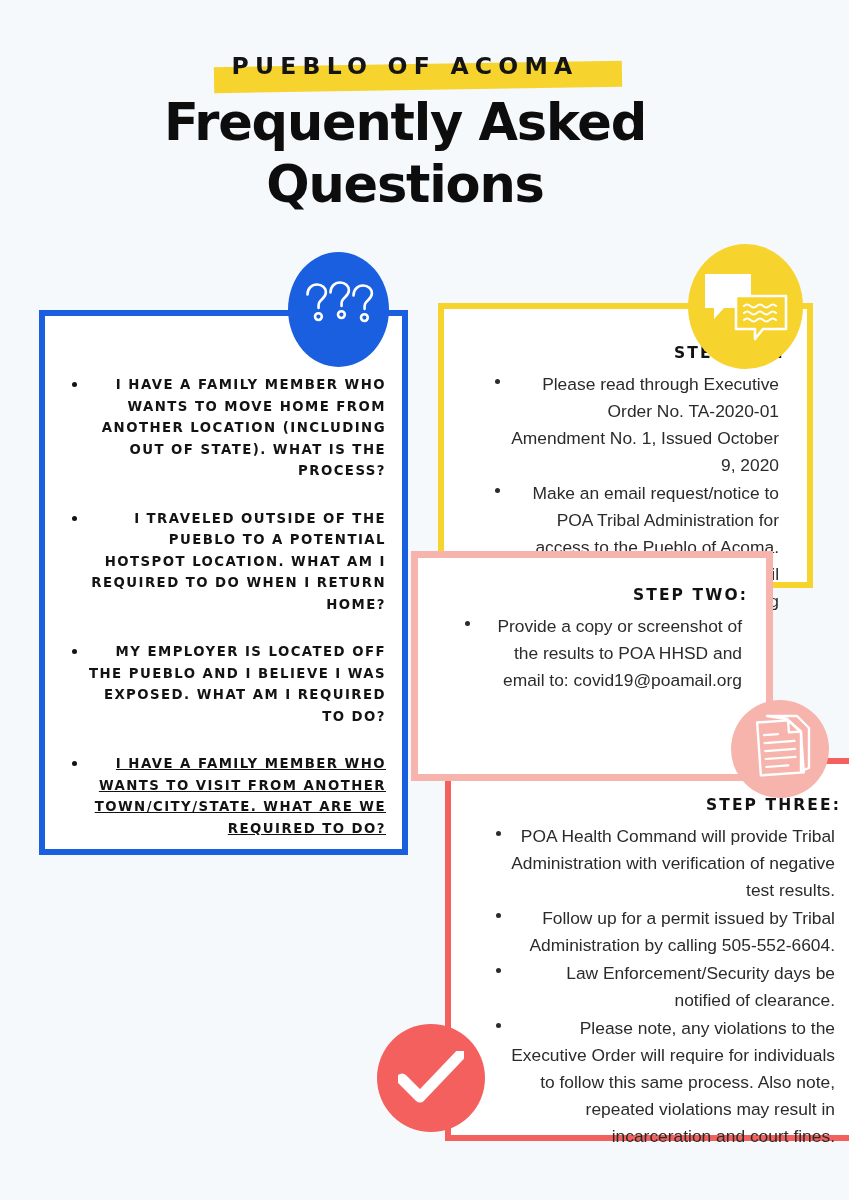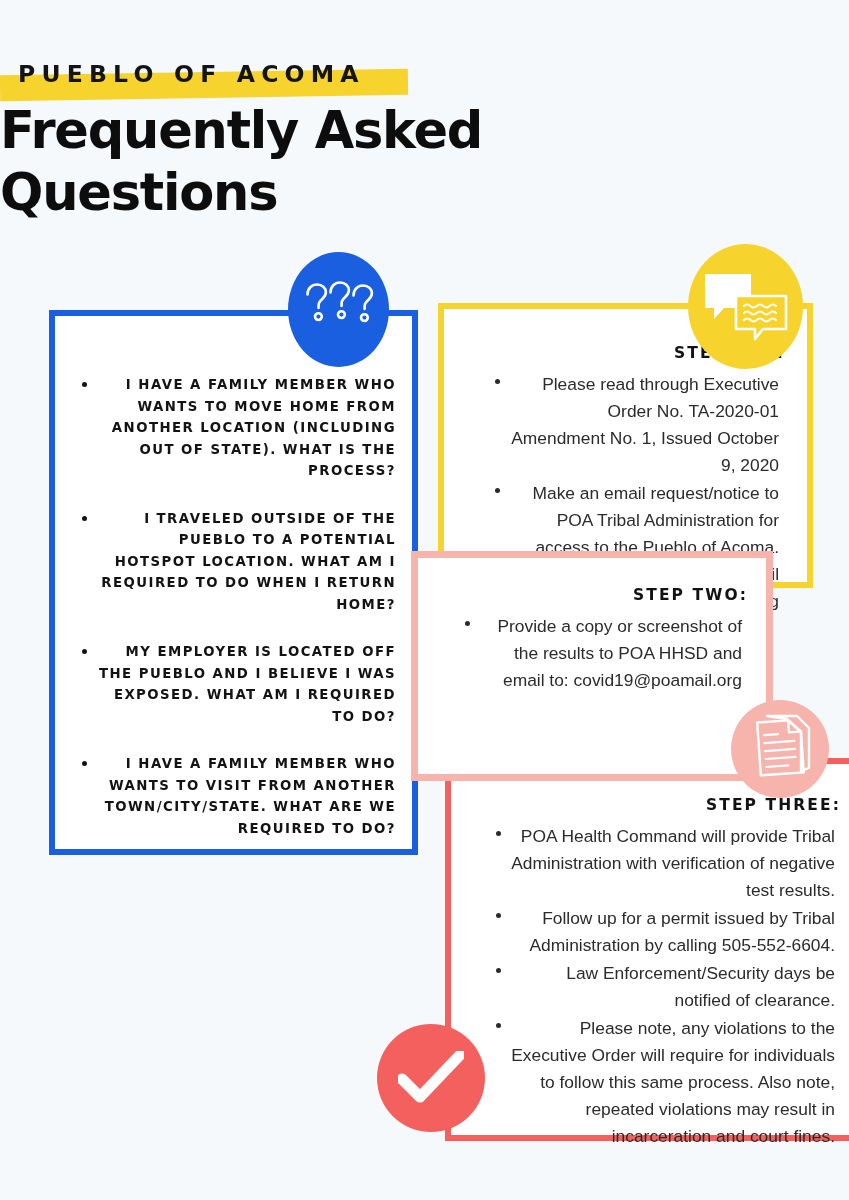--- a/index.html
+++ b/index.html
@@ -18,23 +18,23 @@
     position: absolute;
     inset: 0;
     width: 849px;
     height: 1200px;
   }
 
   
   .header {
     position: absolute;
     left: 0;
-    top: 56px;
+    top: 48px;
     width: 810px;
-    text-align: left;
+    text-align: center;
   }
   .eyebrow-wrap {
     position: relative;
     display: inline-block;
     padding: 0 18px;
   }
   .eyebrow-hl {
     position: absolute;
     left: 0;
     top: 16px;
@@ -70,21 +70,21 @@
   
   .box {
     position: absolute;
     background: #ffffff;
     box-sizing: border-box;
     text-align: right;
   }
   .box-inner { position: relative; }
 
   #questions-box {
-    left: 49px;
+    left: 39px;
     top: 310px;
     width: 369px;
     height: 545px;
     border: 6px solid #1a5fe0;
     z-index: 3;
   }
   #step-one-box {
     left: 438px;
     top: 303px;
     width: 375px;
@@ -119,21 +119,21 @@
     position: relative;
     font-family: "DejaVu Sans", sans-serif;
     font-weight: 700;
     font-size: 13.3px;
     line-height: 21.5px;
     letter-spacing: 1.45px;
     color: #131313;
     text-transform: uppercase;
     margin-bottom: 26px;
   }
-  .q-list li:last-child { margin-bottom: 0; }
+  .q-list li:last-child { margin-bottom: 0; text-decoration: underline; }
   .q-list li::before {
     content: "";
     position: absolute;
     left: -17px;
     top: 8px;
     width: 5px;
     height: 5px;
     border-radius: 50%;
     background: #131313;
   }

